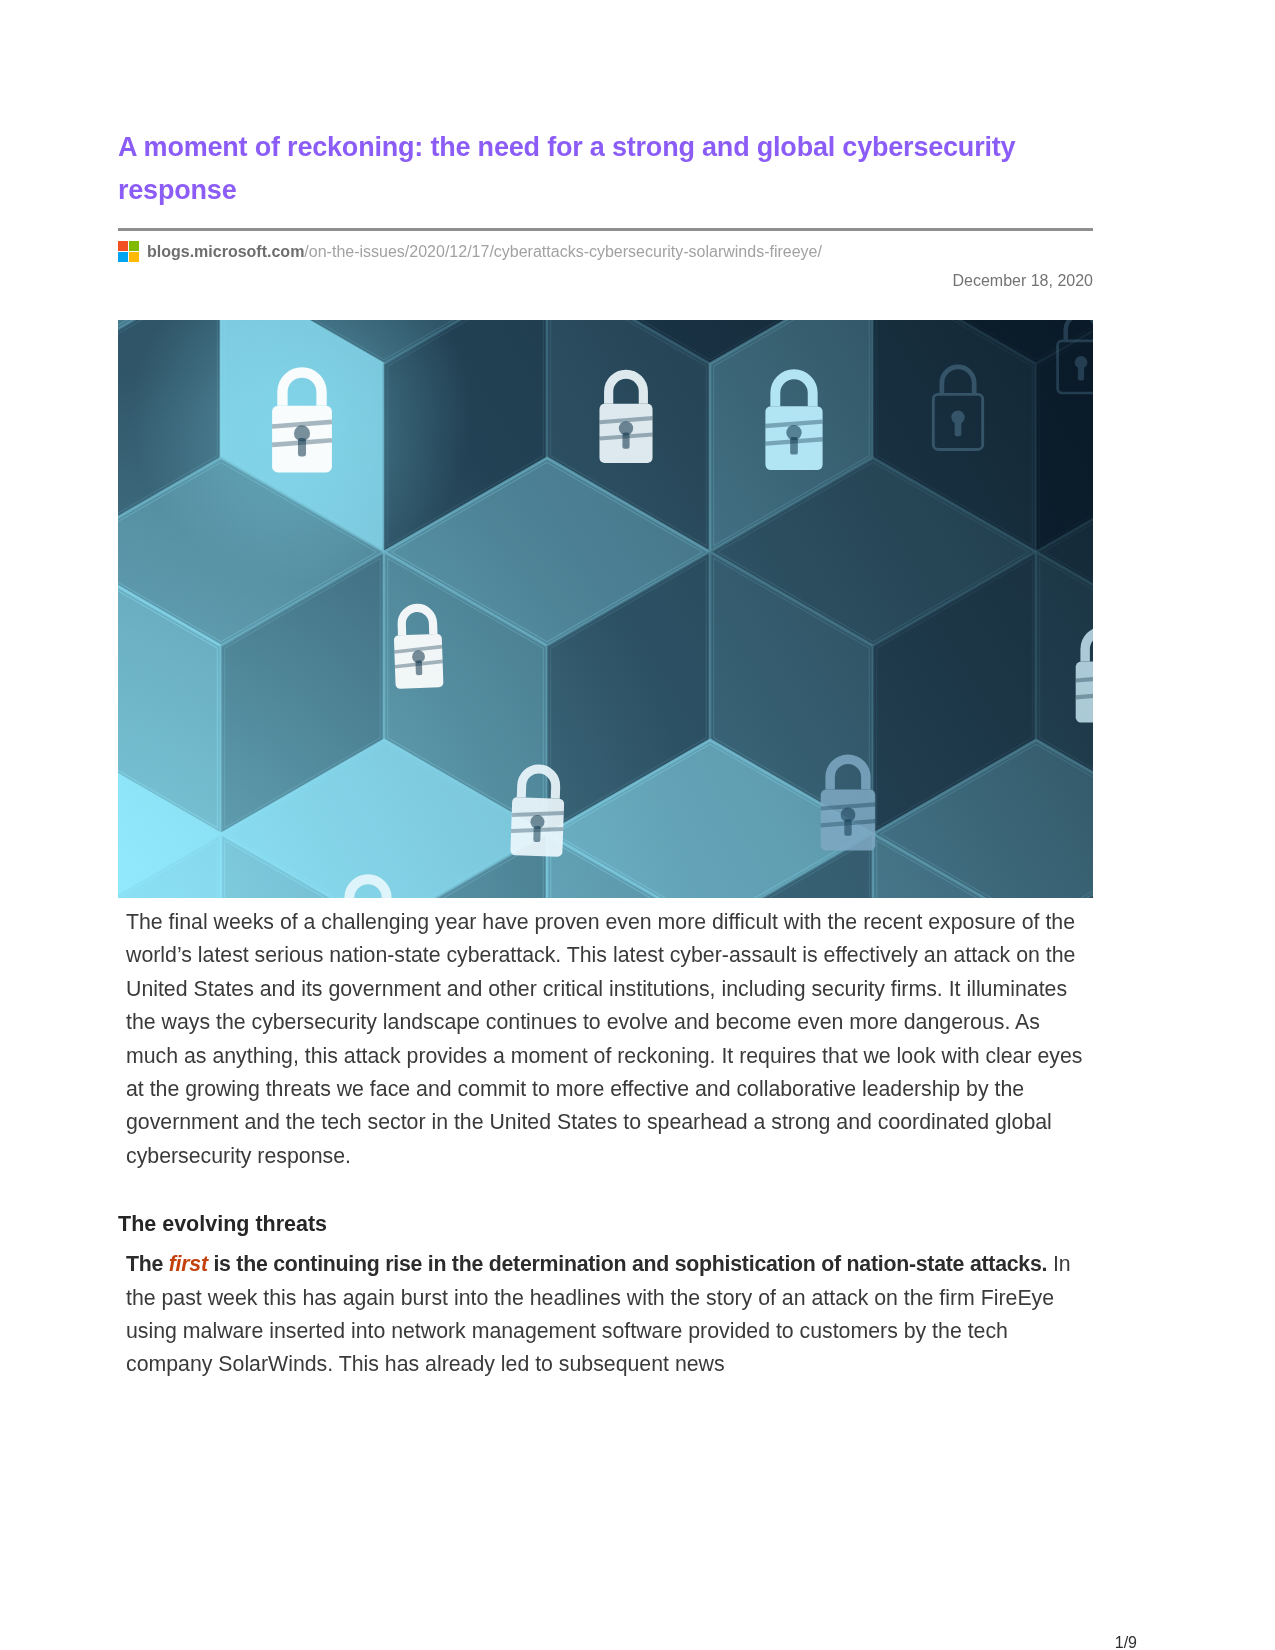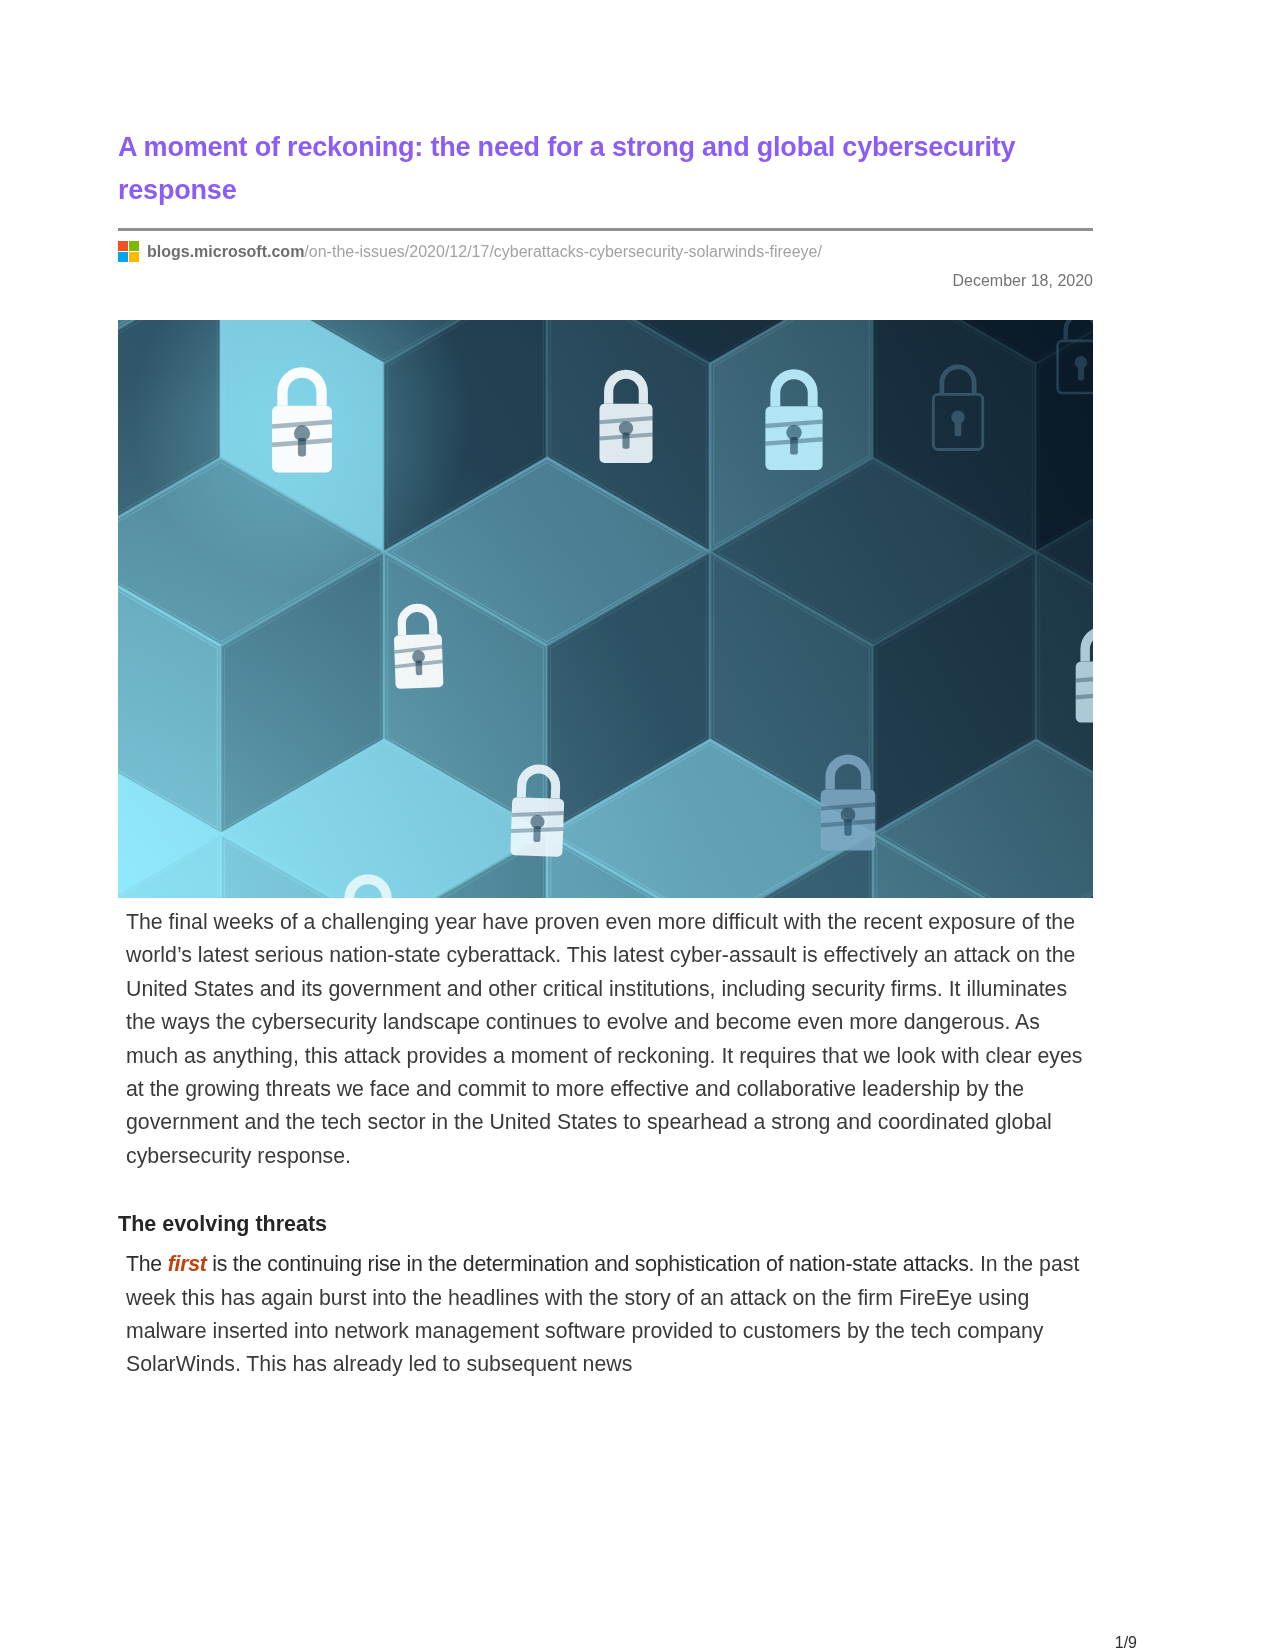--- a/index.html
+++ b/index.html
@@ -20,21 +20,21 @@
   .source-text{font-size:16px;color:#a2a2a2;white-space:nowrap;}
   .source-domain{font-weight:700;color:#6e6e6e;}
   .date-row{margin-top:10px;text-align:right;font-size:16px;color:#737373;}
   figure.hero{margin:30px 0 0;width:975px;height:578px;overflow:hidden;background:#0d2235;}
   figure.hero svg{display:block;}
   p.body{font-size:21.3px;line-height:33.4px;color:#3a3a3a;margin:8px;}
   .p1{margin-top:8px;}
   h2.section{font-size:21.5px;line-height:26px;font-weight:700;color:#262626;margin:38px 0 11px;}
   .p2{margin-top:34px;}
   .p3{margin-top:29px;}
-  .bold{font-weight:400;color:#2c2c2c;letter-spacing:-0.25px;}
+  .bold{font-weight:700;color:#2c2c2c;letter-spacing:-0.25px;}
   .bold-italic{font-weight:700;font-style:italic;color:#c2410c;letter-spacing:-0.25px;}
   .page-number{position:absolute;top:1594px;right:138px;font-size:16px;color:#2f2f2f;margin-top:40px;}
 </style>
 </head>
 <body>
 
 <div class="content">
 
   <h1 class="title">A moment of reckoning: the need for a strong and global cybersecurity response</h1>
 

